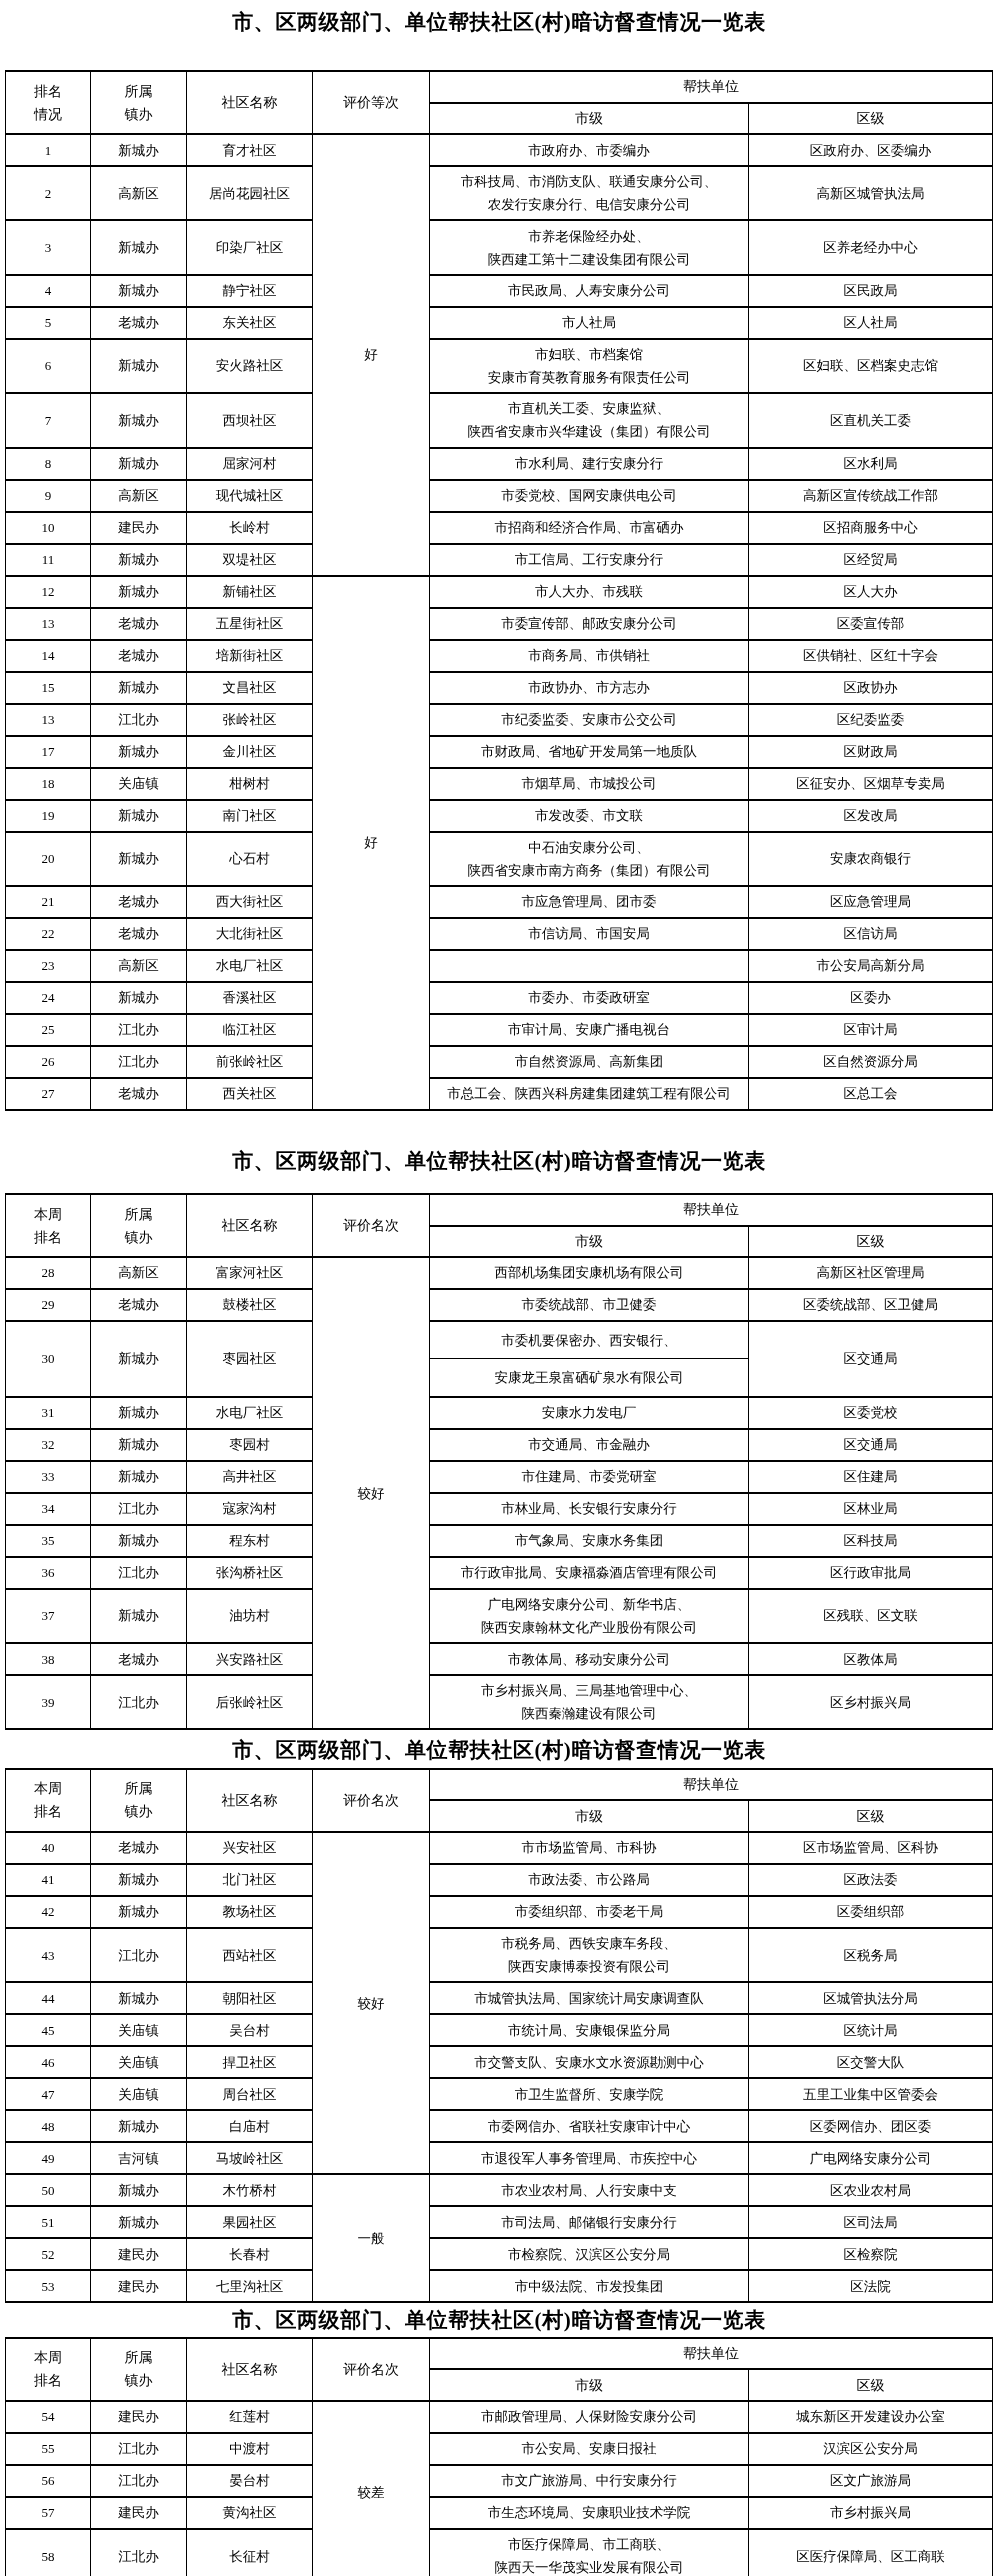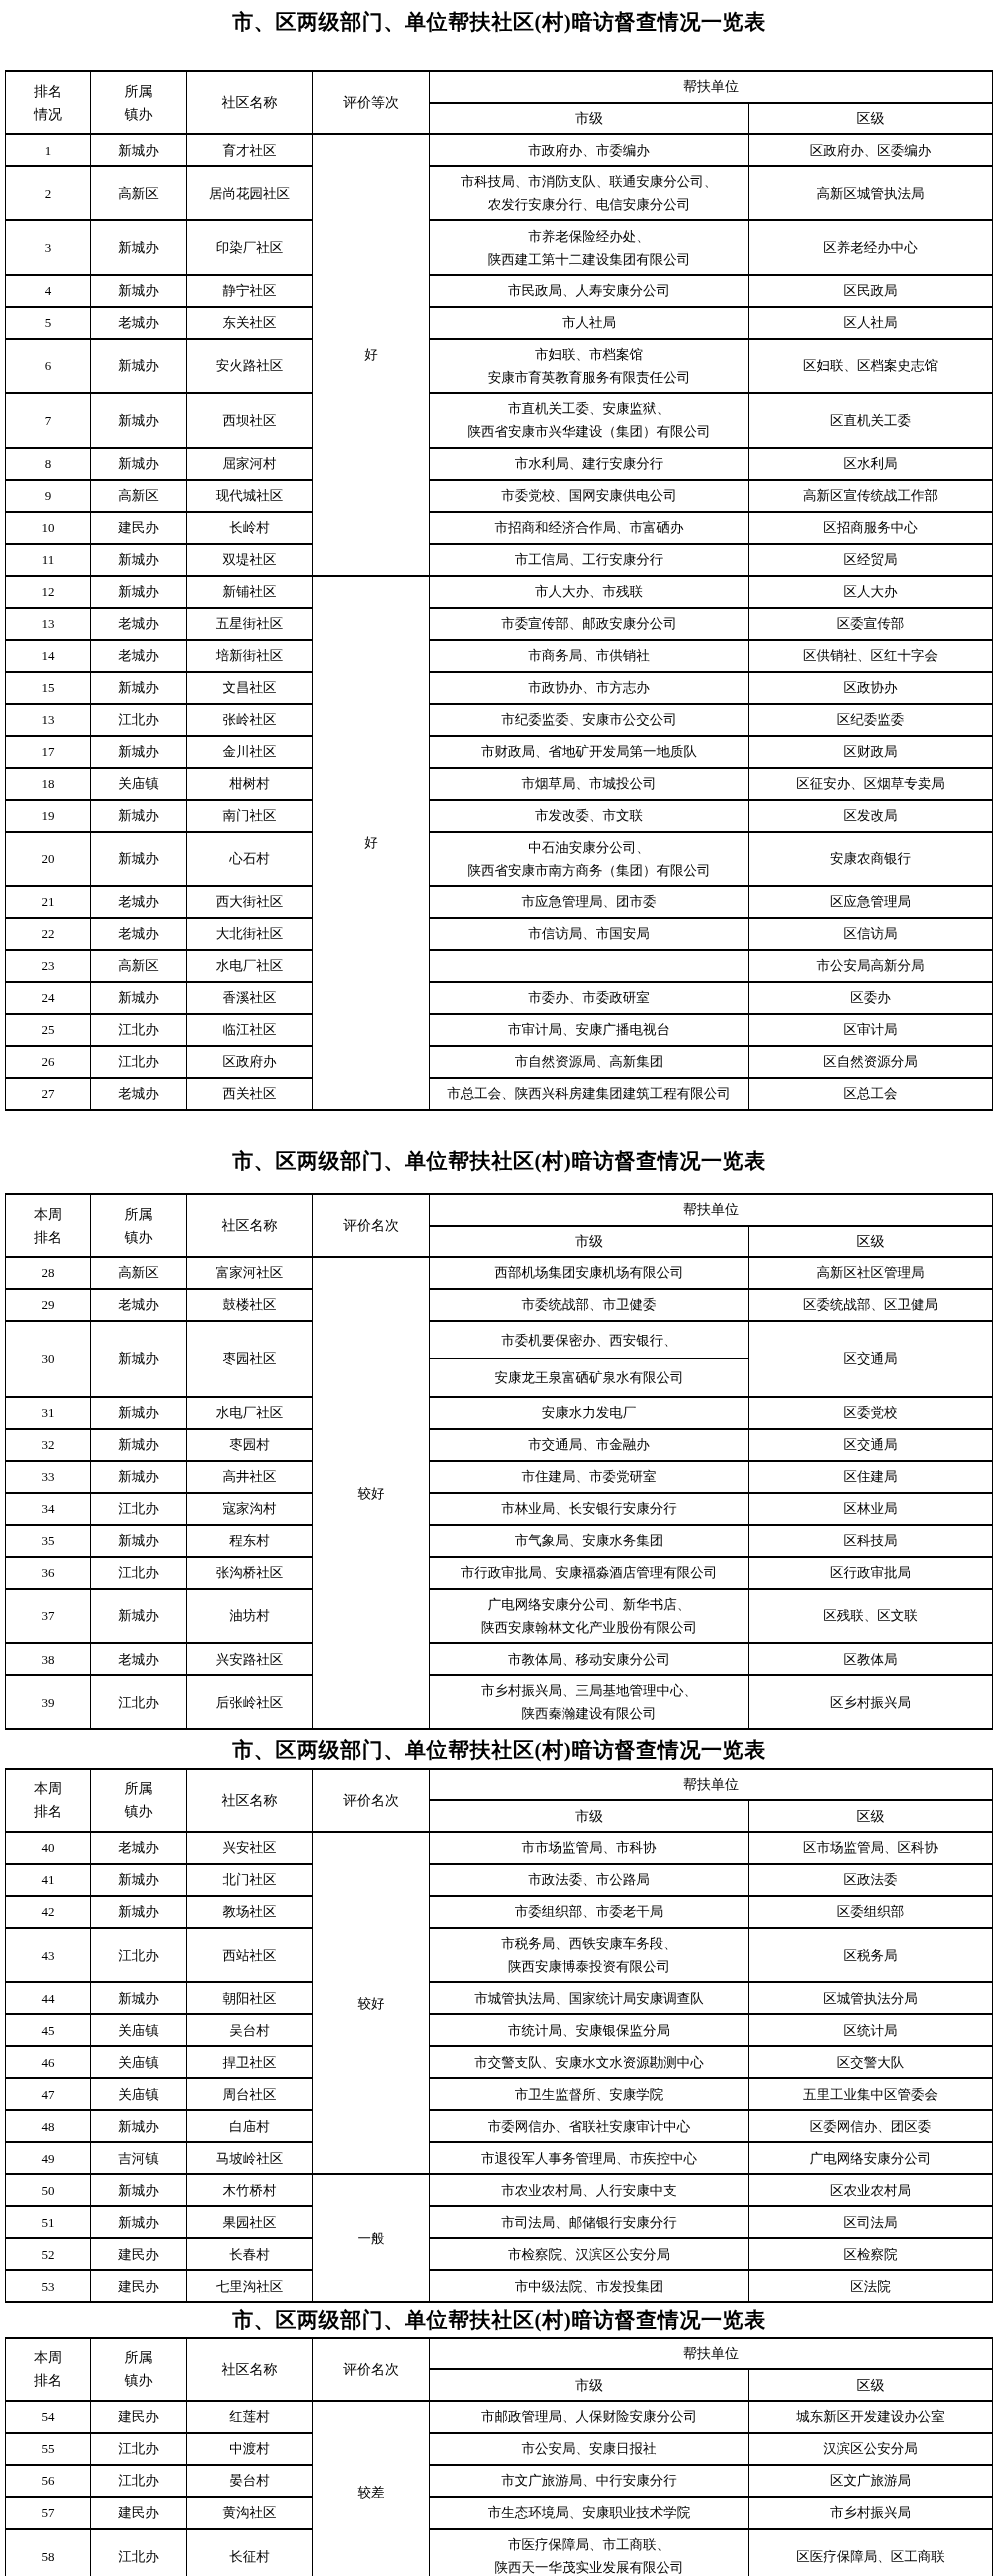--- a/index.html
+++ b/index.html
@@ -266,21 +266,21 @@
           <tr>
             <td class="c-rank">25</td>
             <td>江北办</td>
             <td>临江社区</td>
             <td>市审计局、安康广播电视台</td>
             <td>区审计局</td>
           </tr>
           <tr>
             <td class="c-rank">26</td>
             <td>江北办</td>
-            <td>区政府办</td>
+            <td>前张岭社区</td>
             <td>市自然资源局、高新集团</td>
             <td>区自然资源分局</td>
           </tr>
           <tr>
             <td class="c-rank">27</td>
             <td>老城办</td>
             <td>西关社区</td>
             <td>市总工会、陕西兴科房建集团建筑工程有限公司</td>
             <td>区总工会</td>
           </tr>

